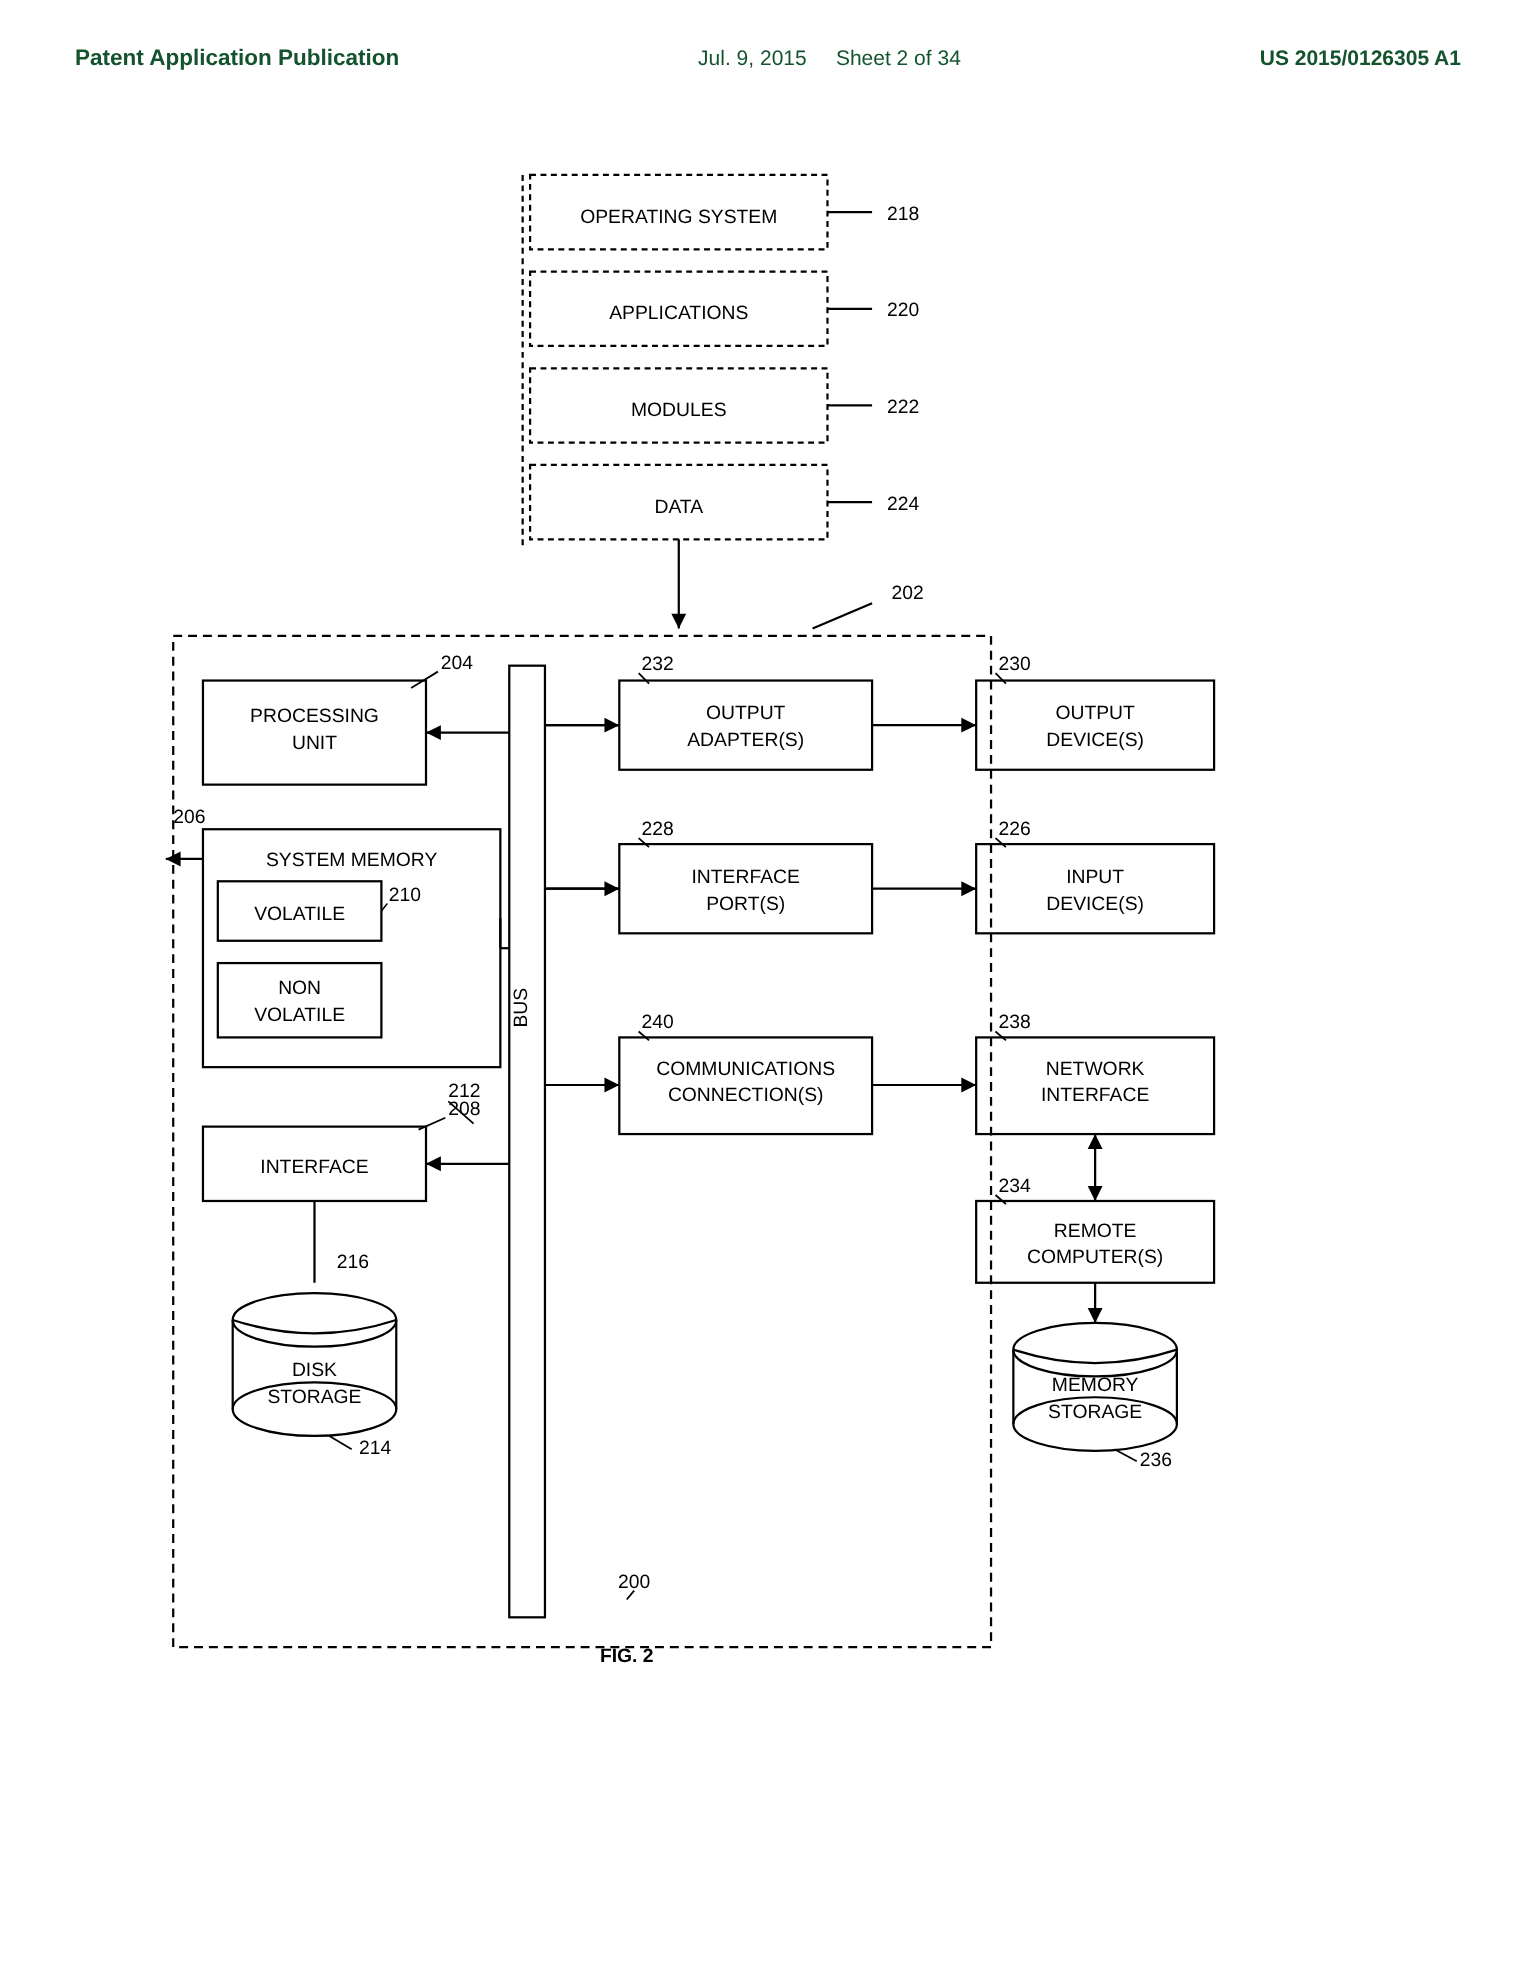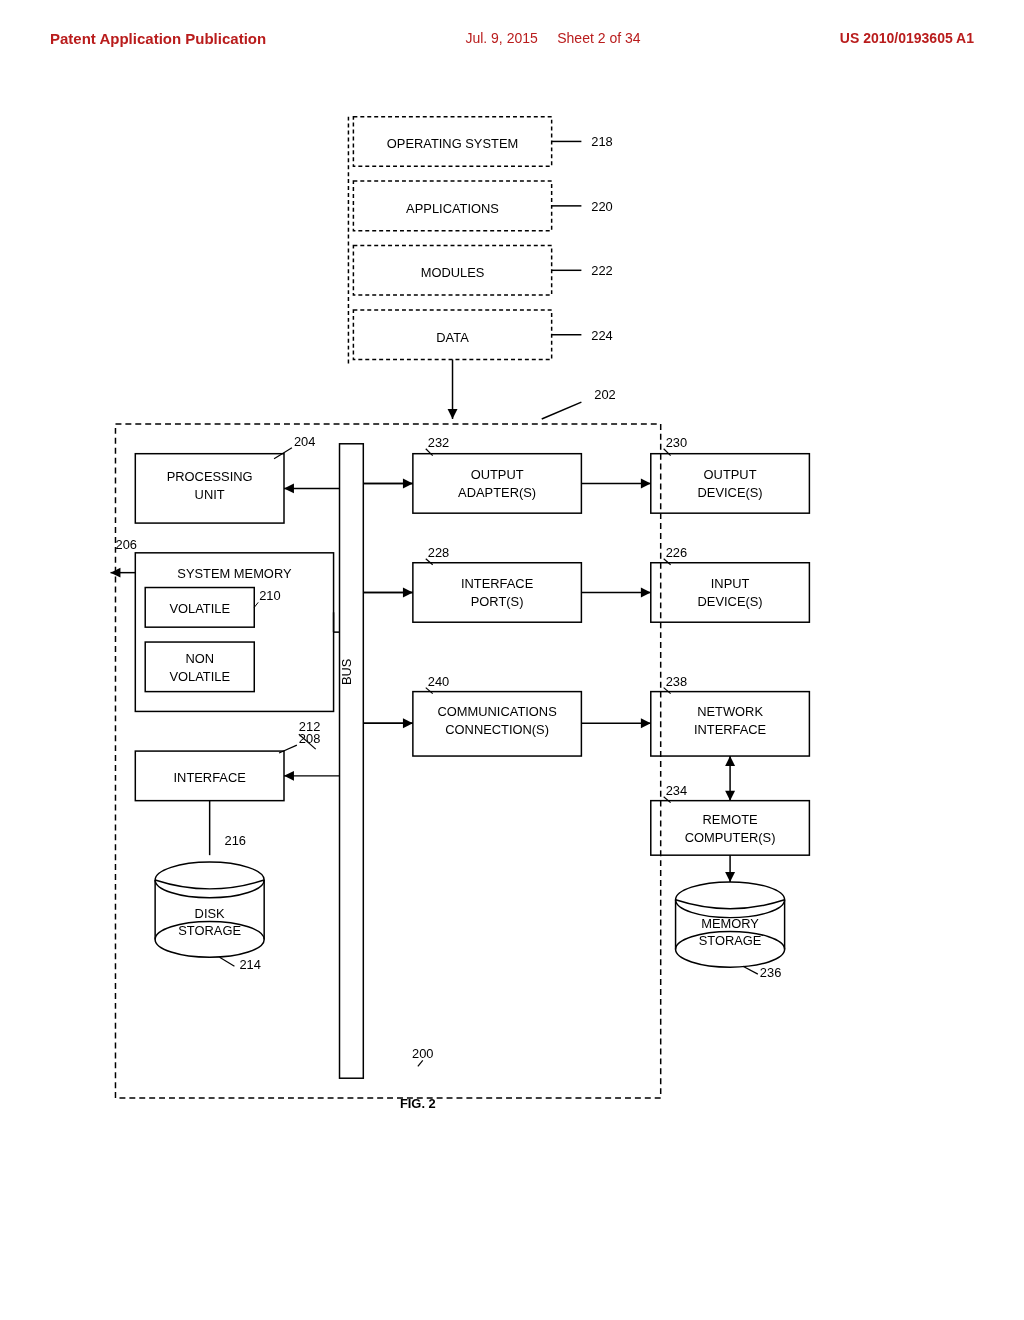--- a/index.html
+++ b/index.html
@@ -11,21 +11,21 @@
       position: relative;
       overflow: hidden;
     }
 
     .header {
       display: flex;
       justify-content: space-between;
       align-items: flex-start;
       padding: 30px 50px 10px 50px;
       font-size: 14px;
-      color: #b91c1c;
+      color: #14532d;
     }
 
     .header-left {
       font-weight: bold;
       font-size: 15px;
     }
 
     .header-center {
       text-align: right;
       font-size: 14px;
@@ -56,21 +56,21 @@
   </style>
 </head>
 <body>
 
 <div class="header">
   <div class="header-left">Patent Application Publication</div>
   <div class="header-center">
     <span>Jul. 9, 2015</span>&nbsp;&nbsp;&nbsp;&nbsp;
     <span>Sheet 2 of 34</span>
   </div>
-  <div class="header-right">US 2010/0193605 A1</div>
+  <div class="header-right">US 2015/0126305 A1</div>
 </div>
 
 <div class="diagram-area">
   <svg class="main-diagram" viewBox="0 0 920 1150">
 
     <rect x="300" y="40" width="200" height="50" fill="none" stroke="#000" stroke-width="1.5" stroke-dasharray="4,3"></rect>
     <text x="400" y="72" text-anchor="middle" font-size="13">OPERATING SYSTEM</text>
 
     <line x1="500" y1="65" x2="530" y2="65" stroke="#000" stroke-width="1.5"></line>
     <text x="540" y="70" font-size="13">218</text>

